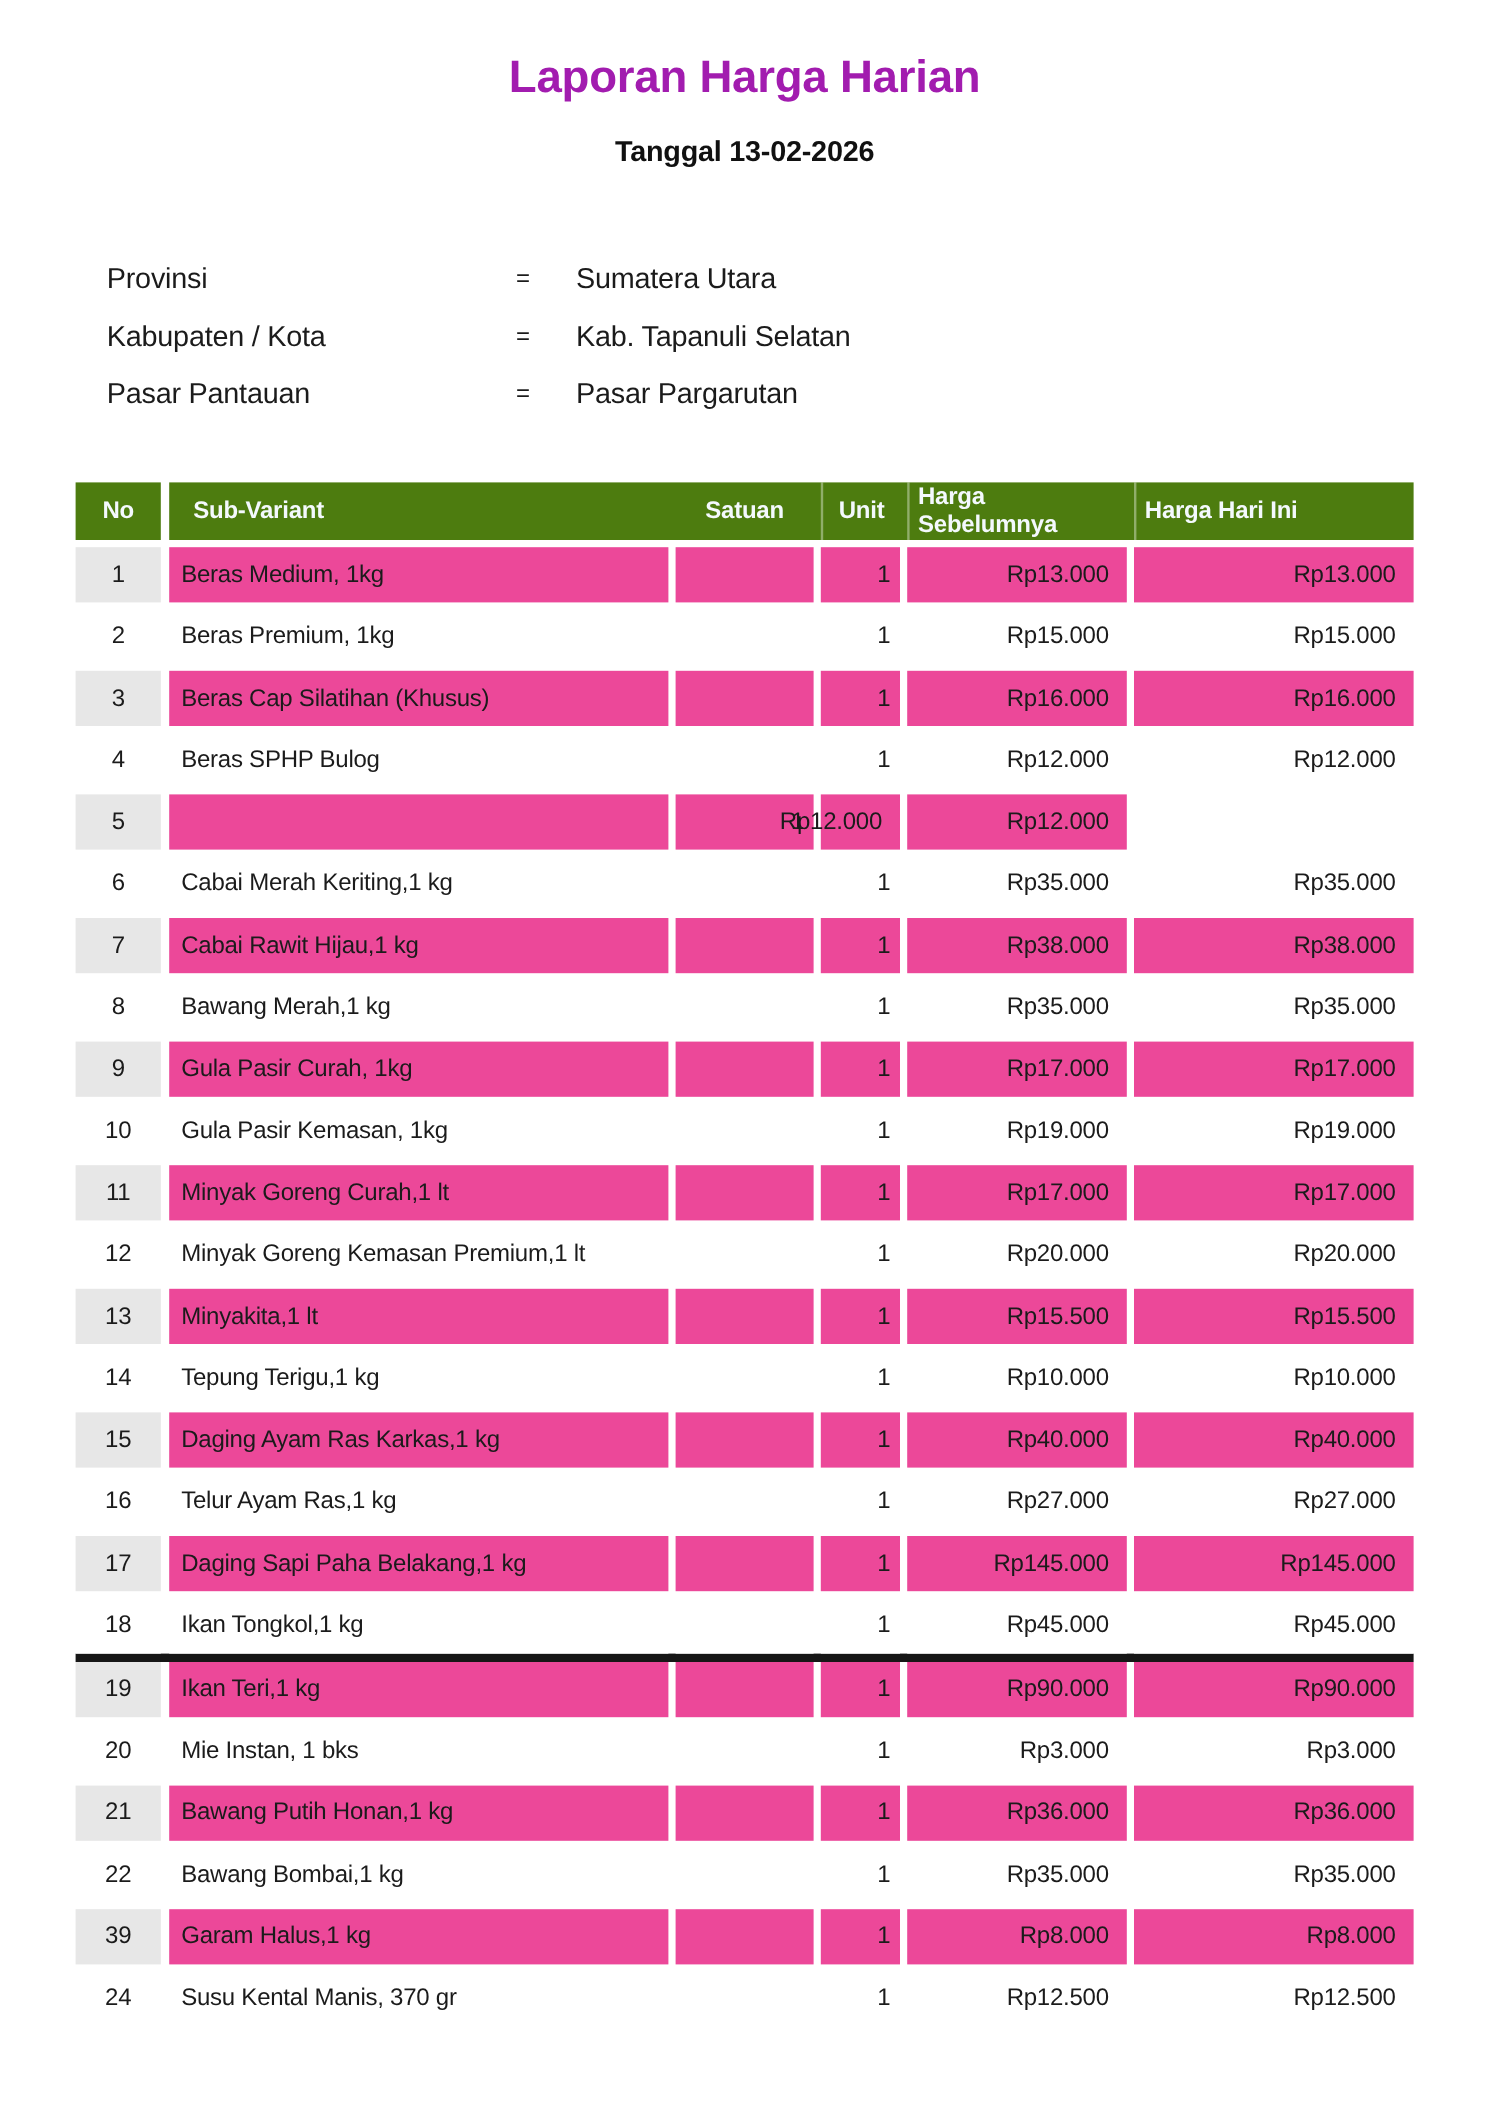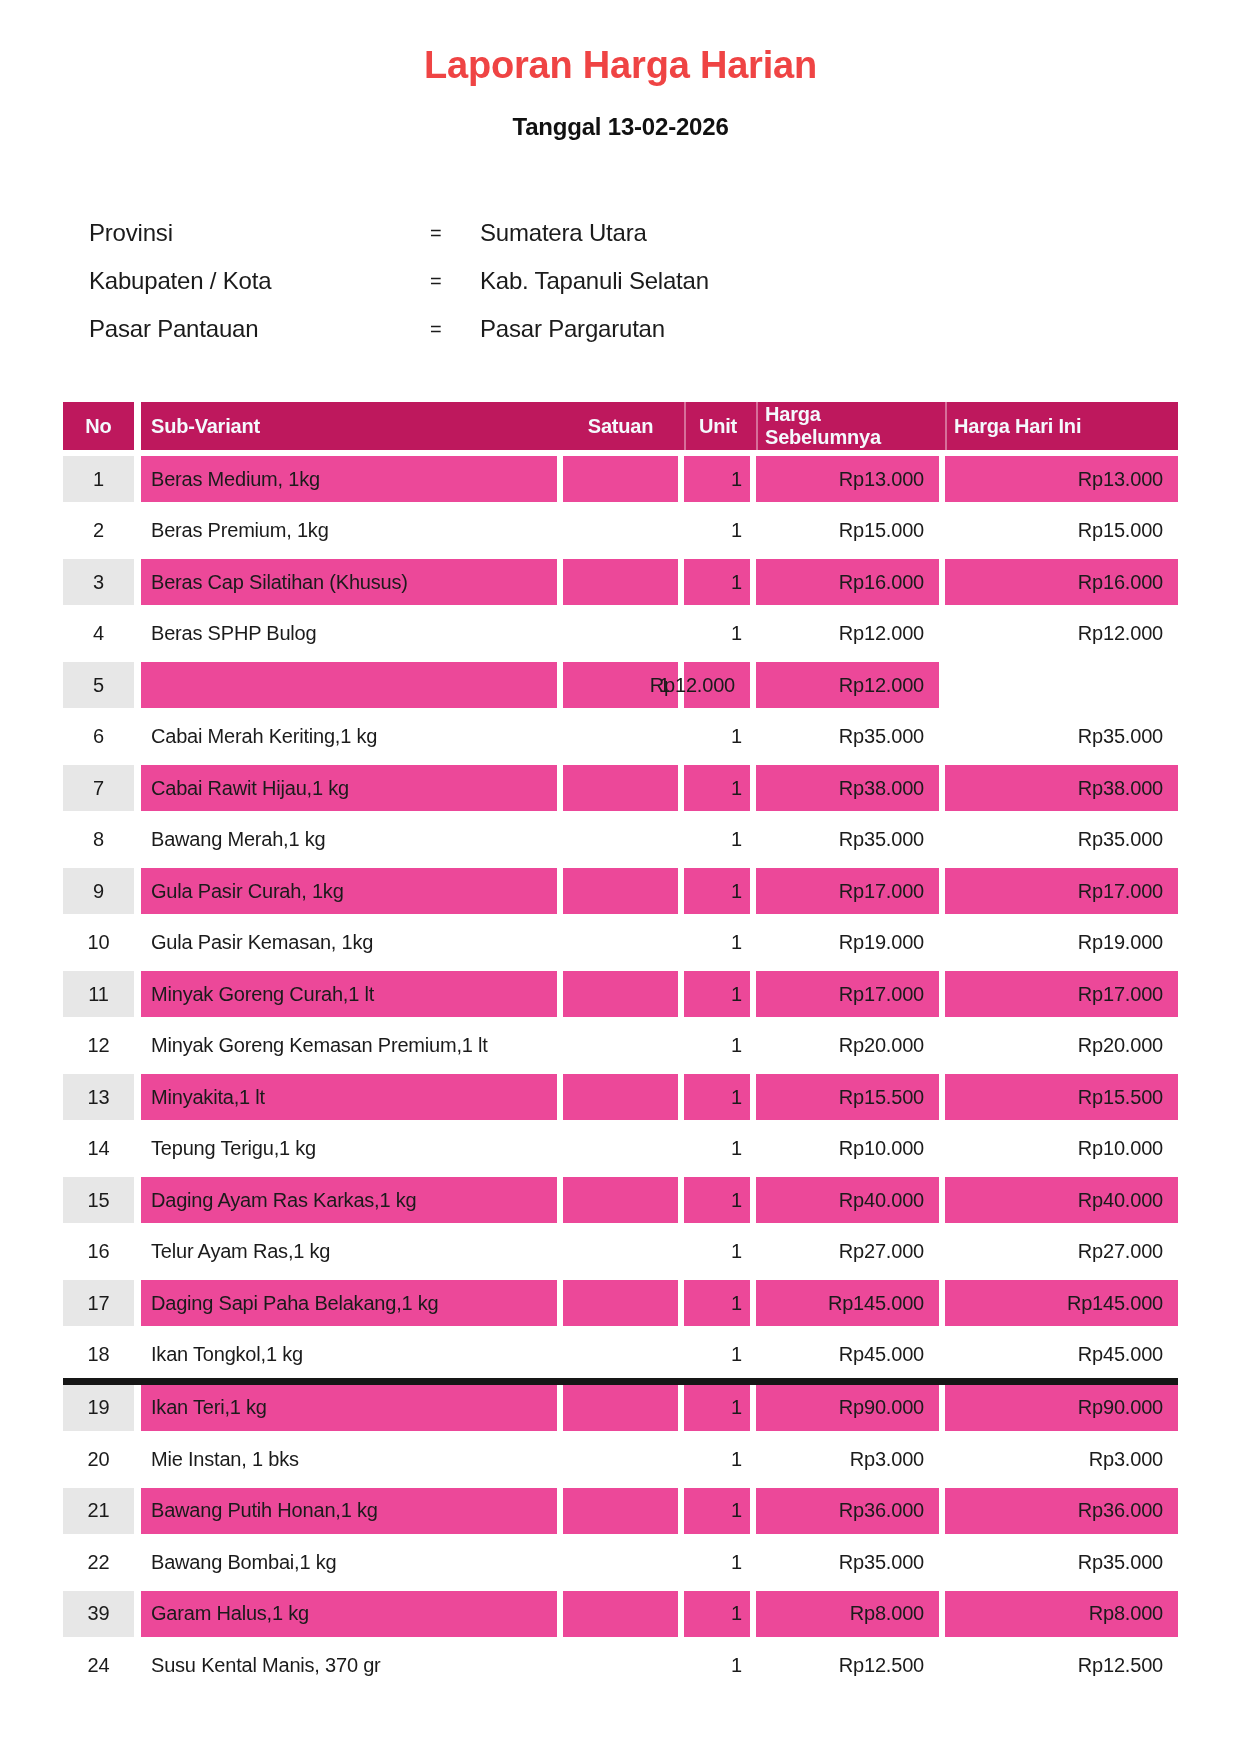--- a/index.html
+++ b/index.html
@@ -1,55 +1,55 @@
 <!DOCTYPE html>
 <html><head>
 <meta charset="utf-8">
 <style>
   html,body{margin:0;padding:0;background:#fff;}
   .page{position:relative;width:1241px;height:1755px;background:#ffffff;overflow:hidden;
         font-family:"Liberation Sans",sans-serif;color:#1b1b1b;letter-spacing:-0.2px;}
   .title{position:absolute;top:44px;left:0;width:100%;text-align:center;margin:0;
-         font-size:38px;font-weight:bold;color:#ef4444;}
+         font-size:38px;font-weight:bold;color:#a21caf;}
   .subtitle{position:absolute;top:113px;left:0;width:100%;text-align:center;margin:0;
             font-size:24px;font-weight:bold;color:#111;}
   .meta{position:absolute;top:209px;left:0;width:100%;}
   .meta-row{position:relative;height:48px;}
   .meta-row .lbl{position:absolute;left:89px;top:50%;transform:translateY(-50%);font-size:24px;}
   .meta-row .eq{position:absolute;left:430px;top:50%;transform:translateY(-50%);font-size:20px;}
   .meta-row .val{position:absolute;left:480px;top:50%;transform:translateY(-50%);font-size:24px;}
 
   .table{position:absolute;left:63px;top:402px;width:1115px;}
   .no-col{flex:0 0 71px;width:71px;}
   .gap-col{flex:0 0 7px;width:7px;}
   .main-col{flex:0 0 1037px;width:1037px;display:grid;
             grid-template-columns:416px 115px 66px 183px 233px;column-gap:6px;}
 
   .thead{display:flex;height:48px;margin-bottom:6px;}
   .thead .no-col{display:flex;align-items:center;justify-content:center;}
   .thead .main-col{}
   .th{display:flex;align-items:center;font-size:20px;font-weight:bold;}
   .th.c{justify-content:center;}
-  .th.l10{padding-left:10px;}
+  .th.l10{padding-left:20px;}
   .th.l7{padding-left:7px;}
   .th.sep{border-left:2px solid rgba(255,255,255,0.38);}
 
   .row{display:flex;height:46px;margin-bottom:5.5px;}
   .row .no-col{display:flex;align-items:center;justify-content:center;font-size:20px;}
   .cell{display:flex;align-items:center;font-size:20px;background:#fff;}
   .cell.sv{padding-left:10px;}
   .cell.unit{justify-content:flex-end;padding-right:8px;}
   .cell.price{justify-content:flex-end;padding-right:15px;}
   .row.shaded .cell{background:#EDEDED;}
   .row.shaded .no-col{background:#E7E7E7;}
   .row.plain .cell,.row.plain .no-col{background:#ffffff;}
   .row.nogap{margin-bottom:0;}
   .divider{height:7px;background:#161616;margin-bottom:0;}
 </style>
-<style>.thead .no-col,.thead .main-col{background:#be185d;}.th{color:#F4F9FD;}.row.shaded .cell{background:#ec4899;}.row.shaded .no-col{background:#E7E7E7;}.divider{background:#161616;}</style></head>
+<style>.thead .no-col,.thead .main-col{background:#4d7c0f;}.th{color:#F4F9FD;}.row.shaded .cell{background:#ec4899;}.row.shaded .no-col{background:#E7E7E7;}.divider{background:#161616;}</style></head>
 <body>
 
 <div class="page">
   <h1 class="title">Laporan Harga Harian</h1>
   <h2 class="subtitle">Tanggal 13-02-2026</h2>
 
   <div class="meta" id="meta">
   <div class="meta-row">
     <span class="lbl">Provinsi</span>
     <span class="eq">=</span>

